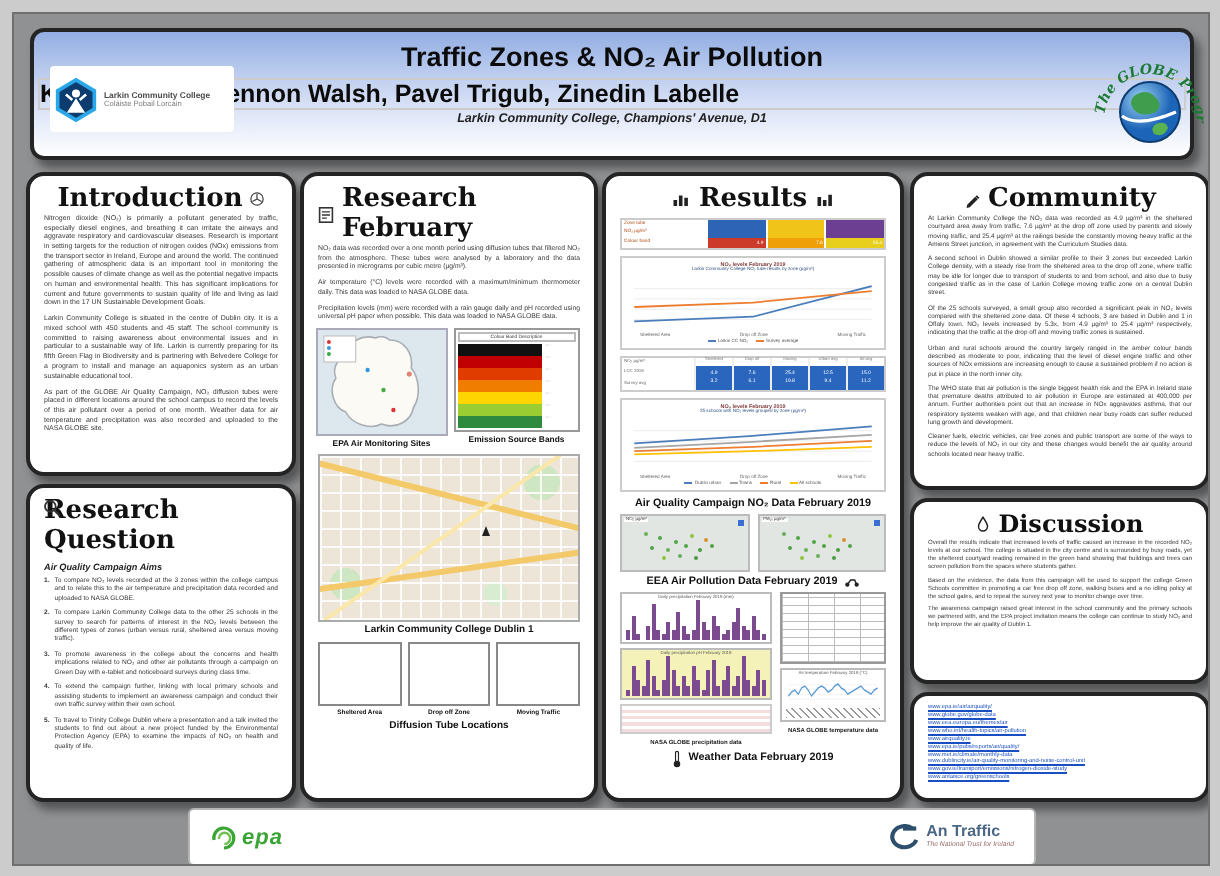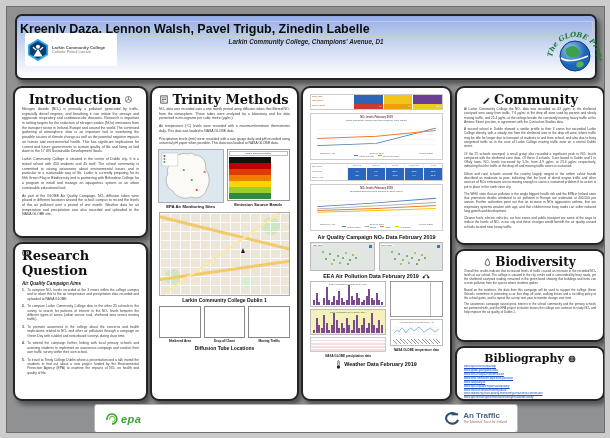--- a/index.html
+++ b/index.html
@@ -129,20 +129,21 @@
           <circle cx="12" cy="8.5" r="2.2" fill="#fff"></circle>
           <path d="M7 19 L12 11 L17 19 Z" fill="#fff"></path>
           <path d="M6.5 9 L10 12 M17.5 9 L14 12" stroke="#fff" stroke-width="1.4"></path>
         </svg>
       </span>
       <span class="ct">
         <span class="l1">Larkin Community College</span>
         <span class="l2">Coláiste Pobail Lorcáin</span>
       </span>
     </div>
+    <div class="t1">Traffic Zones &amp; NO₂ Air Pollution</div>
     <div class="t2">Kreenly Daza, Lennon Walsh, Pavel Trigub, Zinedin Labelle</div>
     <div class="t3">Larkin Community College, Champions' Avenue, D1</div>
   </div>
 
   <div class="globe">
     <svg width="60" height="64" viewBox="0 0 60 64">
       <defs>
         <radialGradient id="gg" cx="35%" cy="30%">
           <stop offset="0%" stop-color="#9fd2f2"></stop>
             <stop offset="100%" stop-color="#1c64b8"></stop>
@@ -217,21 +218,21 @@
   </div>
 
   <div class="panel p-meth">
     <div class="ph s13">
       <span class="icon">
         <svg width="8" height="9" viewBox="0 0 10 11">
             <rect x="1" y="1" width="8" height="9" fill="none" stroke="#333" stroke-width="1"></rect>
             <path d="M2.5 3.5 h5 M2.5 5.5 h5 M2.5 7.5 h3" stroke="#333" stroke-width="0.8"></path>
           </svg>
       </span>
-      <span>Trinity Methods</span>
+      <span>Research February</span>
     </div>
     <div class="body-txt">
       <p>NO₂ data was recorded over a one month period using diffusion tubes that filtered NO₂ from the atmosphere. These tubes were analysed by a laboratory and the data presented in micrograms per cubic metre (µg/m³).</p>
       <p>Air temperature (°C) levels were recorded with a maximum/minimum thermometer daily. This data was loaded to NASA GLOBE data.</p>
       <p>Precipitation levels (mm) were recorded with a rain gauge daily and pH recorded using universal pH paper when possible. This data was loaded to NASA GLOBE data.</p>
     </div>
     <div class="figrow">
       <div class="figcol">
         <div class="iremap">
           <svg width="100%" height="100%" viewBox="0 0 64 52" preserveAspectRatio="none">
@@ -313,20 +314,37 @@
 
         <div class="pcol">
           <div class="photo"></div>
           <div class="cap32">Moving Traffic</div>
         </div>
       </div>
     <div class="cap5" style="margin-top:2px;">Diffusion Tube Locations</div>
   </div>
 
   <div class="panel p-res">
+    <div class="ph s13">
+      <span class="icon">
+        <svg width="9" height="8" viewBox="0 0 12 10">
+            <rect x="1" y="5" width="2.4" height="4" fill="#222"></rect>
+            <rect x="4.6" y="2" width="2.4" height="7" fill="#222"></rect>
+            <rect x="8.2" y="3.5" width="2.4" height="5.5" fill="#222"></rect>
+          </svg>
+      </span>
+      <span>Results</span>
+      <span class="icon">
+        <svg width="9" height="8" viewBox="0 0 12 10">
+            <rect x="1" y="3" width="2.4" height="6" fill="#222"></rect>
+            <rect x="4.6" y="5" width="2.4" height="4" fill="#222"></rect>
+            <rect x="8.2" y="1.5" width="2.4" height="7.5" fill="#222"></rect>
+          </svg>
+      </span>
+    </div>
 
     <div class="zt">
       <div class="zt-labels">
 
       <span>Zone tube</span>
           <span>NO₂ µg/m³</span>
           <span>Colour band</span>
         </div>
       <div style="flex:1;display:flex;">
 
@@ -617,39 +635,30 @@
     </div>
   </div>
 
   <div class="panel p-conc">
     <div class="ph s12">
       <span class="icon">
         <svg width="7" height="8" viewBox="0 0 8 10">
             <path d="M4 0.8 C5.8 3.4 6.8 5 6.8 6.6 A2.8 2.8 0 1 1 1.2 6.6 C1.2 5 2.2 3.4 4 0.8 Z" fill="none" stroke="#222" stroke-width="0.9"></path>
           </svg>
       </span>
-      <span>Biodiversity</span>
+      <span>Discussion</span>
     </div>
     <div class="body-txt">
       <p>Overall the results indicate that increased levels of traffic caused an increase in the recorded NO₂ levels at our school. The college is situated in the city centre and is surrounded by busy roads, yet the sheltered courtyard reading remained in the green band showing that buildings and trees can screen pollution from the spaces where students gather.</p>
       <p>Based on the evidence, the data from this campaign will be used to support the college Green Schools committee in promoting a car free drop off zone, walking buses and a no idling policy at the school gates, and to repeat the survey next year to monitor change over time.</p>
       <p>The awareness campaign raised great interest in the school community and the primary schools we partnered with, and the EPA project invitation means the college can continue to study NO₂ and help improve the air quality of Dublin 1.</p>
     </div>
   </div>
 
   <div class="panel p-bib">
-    <div class="ph s11">
-      <span>Bibliography</span>
-      <span class="icon">
-        <svg width="8" height="8" viewBox="0 0 10 10">
-            <circle cx="5" cy="5" r="4.2" fill="#222"></circle>
-            <path d="M1.2 5 h7.6 M2 3 h6 M2 7 h6 M5 0.8 v8.4" stroke="#fff" stroke-width="0.5"></path>
-          </svg>
-      </span>
-    </div>
     <div class="bib-list">
 
     <a href="#">www.epa.ie/air/airquality/</a>
         <a href="#">www.globe.gov/globe-data</a>
         <a href="#">www.eea.europa.eu/themes/air</a>
         <a href="#">www.who.int/health-topics/air-pollution</a>
         <a href="#">www.airquality.ie</a>
         <a href="#">www.epa.ie/pubs/reports/air/quality/</a>
         <a href="#">www.met.ie/climate/monthly-data</a>
         <a href="#">www.dublincity.ie/air-quality-monitoring-and-noise-control-unit</a>

